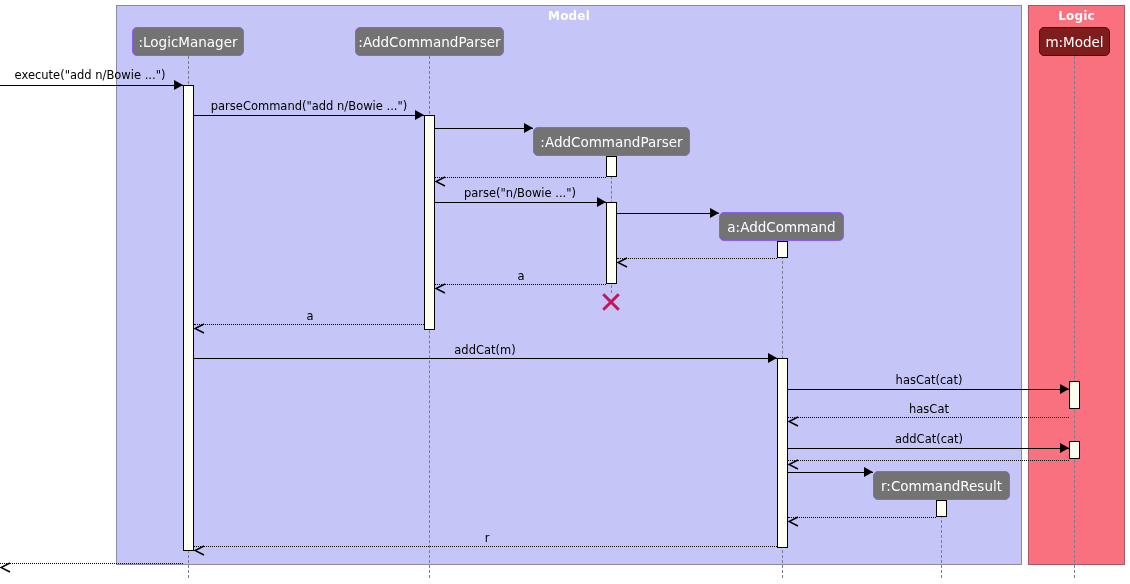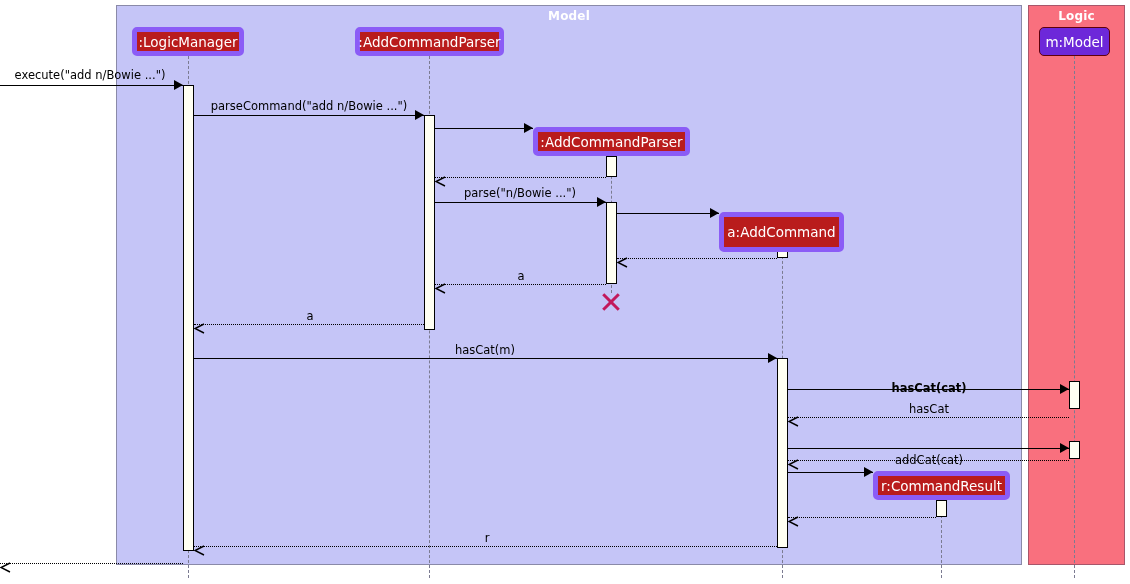--- a/index.html
+++ b/index.html
@@ -4,22 +4,22 @@
 <title>Sequence Diagram</title>
 <style>
   html,body{margin:0;padding:0;background:#ffffff;}
   body{font-family:"DejaVu Sans","Liberation Sans",sans-serif;}
   #canvas{position:relative;width:1130px;height:584px;background:#ffffff;overflow:hidden;}
   .frame{position:absolute;box-sizing:border-box;}
   .frame-label{position:absolute;font-weight:bold;font-size:12px;color:#ffffff;letter-spacing:.2px;}
   .lifeline{position:absolute;width:0;border-left:1px dashed #7b7b91;}
   .obj-box{position:absolute;box-sizing:border-box;display:flex;align-items:center;justify-content:center;
            border-radius:5px;color:#ffffff;font-size:13.5px;white-space:nowrap;padding:0 9px;}
-  .obj-logic{background:#b91c1c;border:5px solid #8b5cf6;}
-  .obj-model{background:#6d28d9;border:1px solid #5e000b;}
+  .obj-logic{background:#737373;border:1px solid #8b5cf6;}
+  .obj-model{background:#7f1d1d;border:1px solid #5e000b;}
   .act{position:absolute;box-sizing:border-box;background:#fffff2;border:1px solid #000000;}
   .msg{position:absolute;height:0;border-top:1px solid #000000;}
   .msg.ret{border-top:1px dotted #000000;}
   .arrowhead{position:absolute;width:0;height:0;}
   .arrowhead.solid-r{border-top:5px solid transparent;border-bottom:5px solid transparent;border-left:9px solid #000;}
   .mlabel{position:absolute;font-size:11.5px;color:#000000;white-space:nowrap;transform:translateX(-50%);}
   .destroy{position:absolute;width:22px;height:22px;}
   .destroy:before,.destroy:after{content:"";position:absolute;left:50%;top:0;width:3px;height:22px;background:#c2185b;}
   .destroy:before{transform:translateX(-50%) rotate(45deg);}
   .destroy:after{transform:translateX(-50%) rotate(-45deg);}
@@ -69,32 +69,32 @@
           <polyline points="10,1 1,5.5 10,10" fill="none" stroke="#000" stroke-width="1.4"></polyline>
         </svg></div>
       <div class="mlabel" style="left: 521px; top: 269px;">a</div>
       <div class="msg ret" style="left: 194px; top: 324px; width: 230px;"></div>
       <div style="position: absolute; top: 319px; left: 194px;"><svg width="11" height="11">
           <polyline points="10,1 1,5.5 10,10" fill="none" stroke="#000" stroke-width="1.4"></polyline>
         </svg></div>
       <div class="mlabel" style="left: 310px; top: 309px;">a</div>
       <div class="msg" style="left: 194px; top: 358px; width: 583px;"></div>
       <div class="arrowhead solid-r" style="position: absolute; top: 353px; left: 768px;"></div>
-      <div class="mlabel" style="left: 485px; top: 343px;">hasCat(m)</div>
+      <div class="mlabel" style="left: 485px; top: 343px;">addCat(m)</div>
       <div class="msg" style="left: 788px; top: 389px; width: 281px;"></div>
       <div class="arrowhead solid-r" style="position: absolute; top: 384px; left: 1060px;"></div>
-      <div class="mlabel" style="left: 929px; top: 381px; font-weight: bold;">hasCat(cat)</div>
+      <div class="mlabel" style="left: 929px; top: 373px;">hasCat(cat)</div>
       <div class="msg ret" style="left: 788px; top: 417px; width: 281px;"></div>
       <div style="position: absolute; top: 412px; left: 788px;"><svg width="11" height="11">
           <polyline points="10,1 1,5.5 10,10" fill="none" stroke="#000" stroke-width="1.4"></polyline>
         </svg></div>
       <div class="mlabel" style="left: 929px; top: 402px;">hasCat</div>
       <div class="msg" style="left: 788px; top: 448px; width: 281px;"></div>
       <div class="arrowhead solid-r" style="position: absolute; top: 443px; left: 1060px;"></div>
-      <div class="mlabel" style="left: 929px; top: 432px; margin-top: 21px;">addCat(cat)</div>
+      <div class="mlabel" style="left: 929px; top: 432px;">addCat(cat)</div>
       <div class="msg ret" style="left: 788px; top: 460px; width: 281px;"></div>
       <div style="position: absolute; top: 455px; left: 788px;"><svg width="11" height="11">
           <polyline points="10,1 1,5.5 10,10" fill="none" stroke="#000" stroke-width="1.4"></polyline>
         </svg></div>
       <div class="msg" style="left: 788px; top: 472px; width: 85px;"></div>
       <div class="arrowhead solid-r" style="position: absolute; top: 467px; left: 864px;"></div>
       <div class="msg ret" style="left: 788px; top: 517px; width: 148px;"></div>
       <div style="position: absolute; top: 512px; left: 788px;"><svg width="11" height="11">
           <polyline points="10,1 1,5.5 10,10" fill="none" stroke="#000" stroke-width="1.4"></polyline>
         </svg></div>
@@ -122,21 +122,21 @@
   <div id="objects-layer">
       <div class="obj-box obj-logic" style="left: 132px; top: 27px; width: 112px; height: 29px;">
         <span>:LogicManager</span>
       </div>
       <div class="obj-box obj-logic" style="left: 355px; top: 27px; width: 149px; height: 29px;">
         <span>:AddCommandParser</span>
       </div>
       <div class="obj-box obj-logic" style="left: 533px; top: 127px; width: 157px; height: 29px;">
         <span>:AddCommandParser</span>
       </div>
-      <div class="obj-box obj-logic" style="left: 719px; top: 212px; width: 125px; height: 40px; align-items: center;">
+      <div class="obj-box obj-logic" style="left: 719px; top: 212px; width: 125px; height: 29px; align-items: center;">
         <span>a:AddCommand</span>
       </div>
       <div class="obj-box obj-logic" style="left: 873px; top: 471px; width: 137px; height: 29px;">
         <span>r:CommandResult</span>
       </div>
       <div class="obj-box obj-model" style="left: 1039px; top: 27px; width: 71px; height: 29px;">
         <span>m:Model</span>
       </div>
     </div>
   <div id="destroy-layer">

